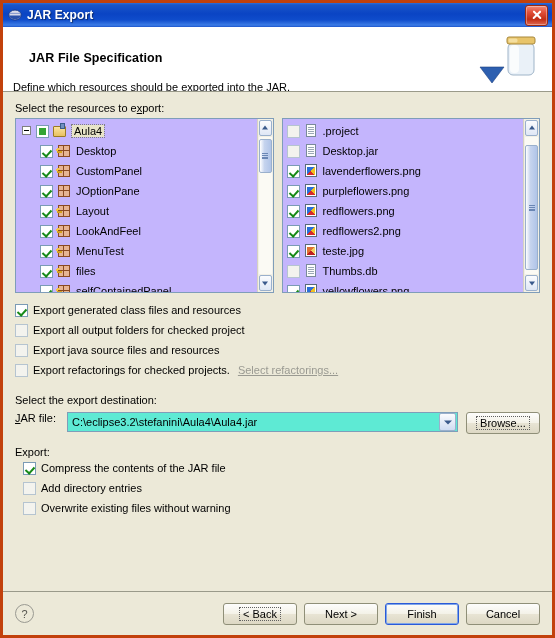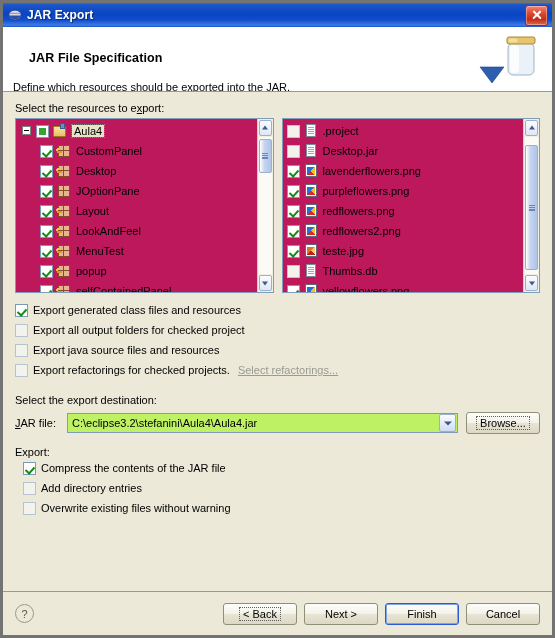--- a/index.html
+++ b/index.html
@@ -8,21 +8,21 @@
     background:#ece9d8;
     font-family:"Liberation Sans", sans-serif;
     font-size:11px;
     color:#000;
     overflow:hidden;
     -webkit-font-smoothing:none;
   }
   .window{
     position:absolute;left:0;top:0;width:555px;height:638px;
     box-sizing:border-box;
-    border:3px solid #737373;
+    border:3px solid #c2410c;
     background:#ece9d8;
     display:flex;flex-direction:column;
   }
   
   .titlebar{
     height:24px;flex:0 0 24px;
     background:linear-gradient(to bottom,#2f6fd8 0%,#1a55c8 8%,#0a44c4 45%,#0f4ccb 70%,#3c7ce6 92%,#1d56cc 100%);
     display:flex;align-items:center;
     padding:0 2px 0 5px;
     position:relative;
@@ -65,21 +65,21 @@
   
   .body{
     flex:1 1 auto;background:#ece9d8;position:relative;
     padding:10px 12px 0 12px;box-sizing:border-box;
   }
   .lbl{font-size:11px;display:block;}
   .u{text-decoration:underline;margin-top:39px;}
 
   .panes{display:flex;gap:8px;margin-top:4px;}
   .pane{
-    width:264px;height:175px;background:#be185d;
+    width:264px;height:175px;background:#c4b5fd;
     border:1px solid #7f9db9;
     box-sizing:border-box;display:flex;overflow:hidden;
   }
   .pane-list{flex:1 1 auto;overflow:hidden;padding:2px 0 0 0;position:relative;}
 
   .row{display:flex;align-items:center;height:20px;padding-left:4px;white-space:nowrap;}
   .row.indent{padding-left:24px;}
   .row .rtext{font-size:11px;margin-left:4px;}
   .row.sel .rtext{background:#e8e4c8;outline:1px dotted #808080;padding:0 2px;}
 
@@ -199,24 +199,24 @@
   }
 
   
   .opts{margin-top:7px;}
   .optrow{display:flex;align-items:center;height:20px;text-align:center;}
   .optrow .cb{margin-right:5px;}
   .optrow .otext{font-size:11px;}
   .dislink{color:#9a9a92;text-decoration:underline;margin-left:8px;font-size:11px;}
 
   .dest{margin-top:14px;}
-  .destrow{display:flex;align-items:center;margin-top:6px;}
+  .destrow{display:flex;align-items:flex-start;margin-top:6px;}
   .destrow .flabel{width:52px;font-size:11px;text-align:left;}
   .combo{
-    flex:1 1 auto;height:20px;background:#bef264;border:1px solid #7f9db9;
+    flex:1 1 auto;height:20px;background:#5eead4;border:1px solid #7f9db9;
     display:flex;align-items:center;box-sizing:border-box;
   }
   .combo .cval{flex:1 1 auto;padding-left:4px;font-size:11px;white-space:nowrap;overflow:hidden;}
   .combo .carrow{
     width:17px;height:18px;flex:0 0 17px;margin:0 1px 0 0;
     background:linear-gradient(to bottom,#fbfcfe,#cfdcf2);
     border:1px solid #9ab0cc;box-sizing:border-box;border-radius:2px;position:relative;
   }
   .combo .carrow:after{
     content:"";position:absolute;left:50%;top:50%;transform:translate(-50%,-40%);
@@ -300,28 +300,28 @@
             <span class="cb partial"></span>
             <span class="ic ic-proj"></span>
             <span class="rtext">Aula4</span>
           </div>
 
           <div class="row indent">
             <span class="cb checked"></span>
             <span class="ic ic-pkg">
                 <span class="key"></span>
               </span>
+            <span class="rtext">Desktop</span>
+          </div>
+          <div class="row indent">
+            <span class="cb checked"></span>
+            <span class="ic ic-pkg">
+                <span class="key"></span>
+              </span>
             <span class="rtext">CustomPanel</span>
-          </div>
-          <div class="row indent">
-            <span class="cb checked"></span>
-            <span class="ic ic-pkg">
-                <span class="key"></span>
-              </span>
-            <span class="rtext">Desktop</span>
           </div>
           <div class="row indent">
             <span class="cb checked"></span>
             <span class="ic ic-pkg"></span>
             <span class="rtext">JOptionPane</span>
           </div>
           <div class="row indent">
             <span class="cb checked"></span>
             <span class="ic ic-pkg">
                 <span class="key"></span>
@@ -340,21 +340,21 @@
             <span class="ic ic-pkg">
                 <span class="key"></span>
               </span>
             <span class="rtext">MenuTest</span>
           </div>
           <div class="row indent">
             <span class="cb checked"></span>
             <span class="ic ic-pkg">
                 <span class="key"></span>
               </span>
-            <span class="rtext">popup</span>
+            <span class="rtext">files</span>
           </div>
           <div class="row indent">
             <span class="cb checked"></span>
             <span class="ic ic-pkg">
                 <span class="key"></span>
               </span>
             <span class="rtext">selfContainedPanel</span>
           </div>
 
         </div>

